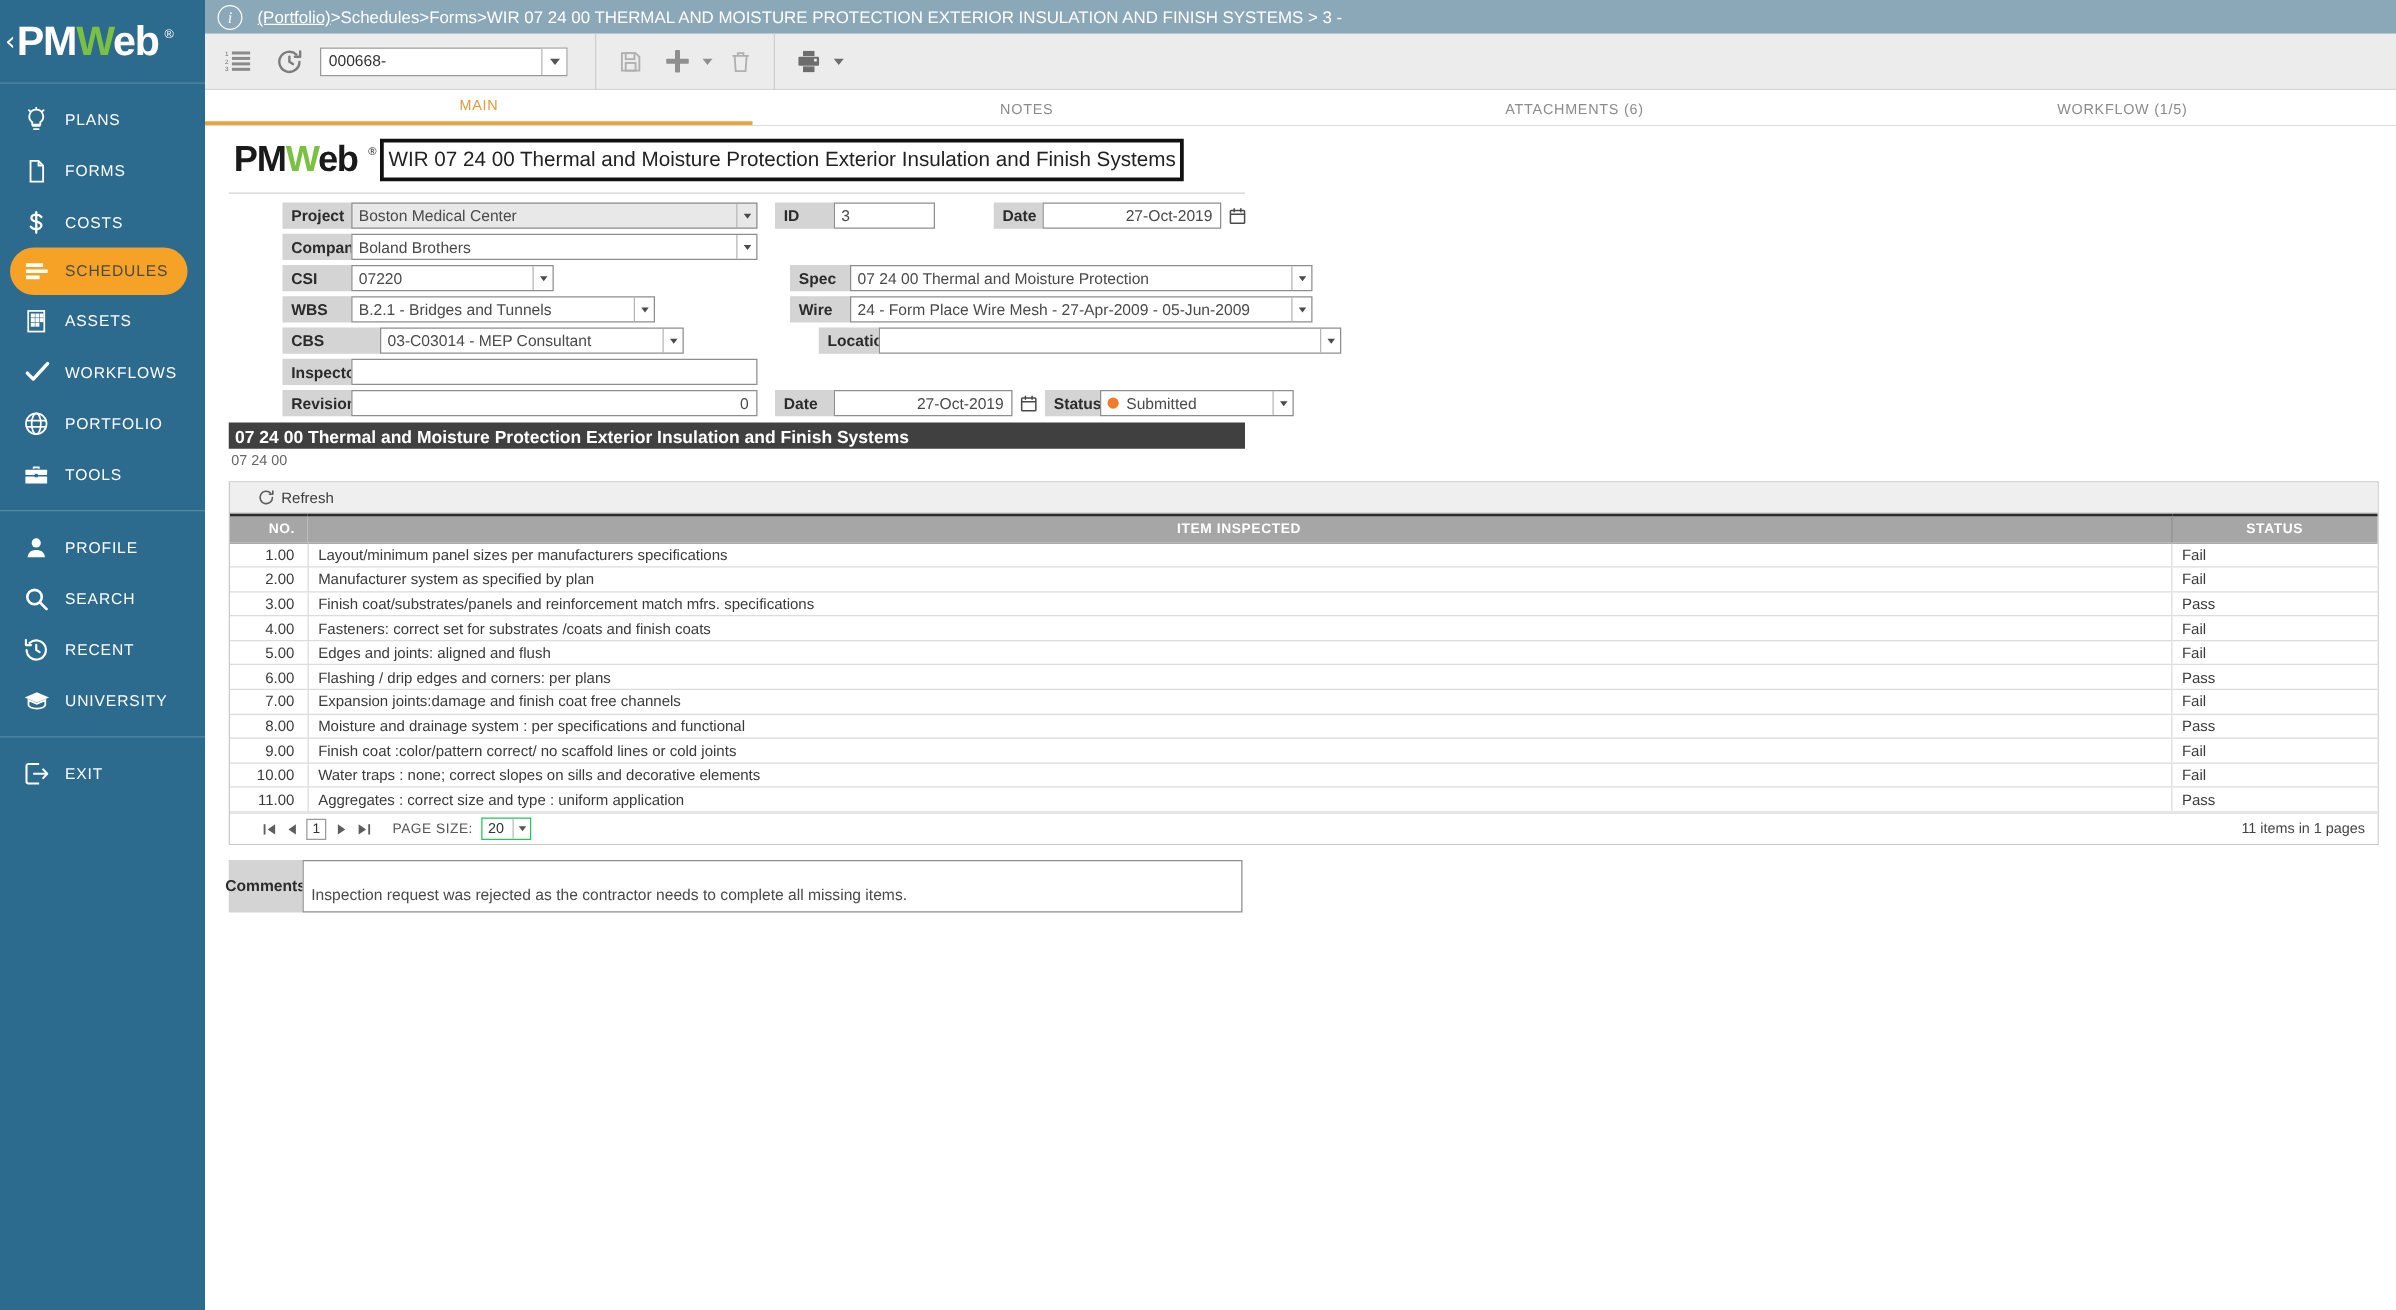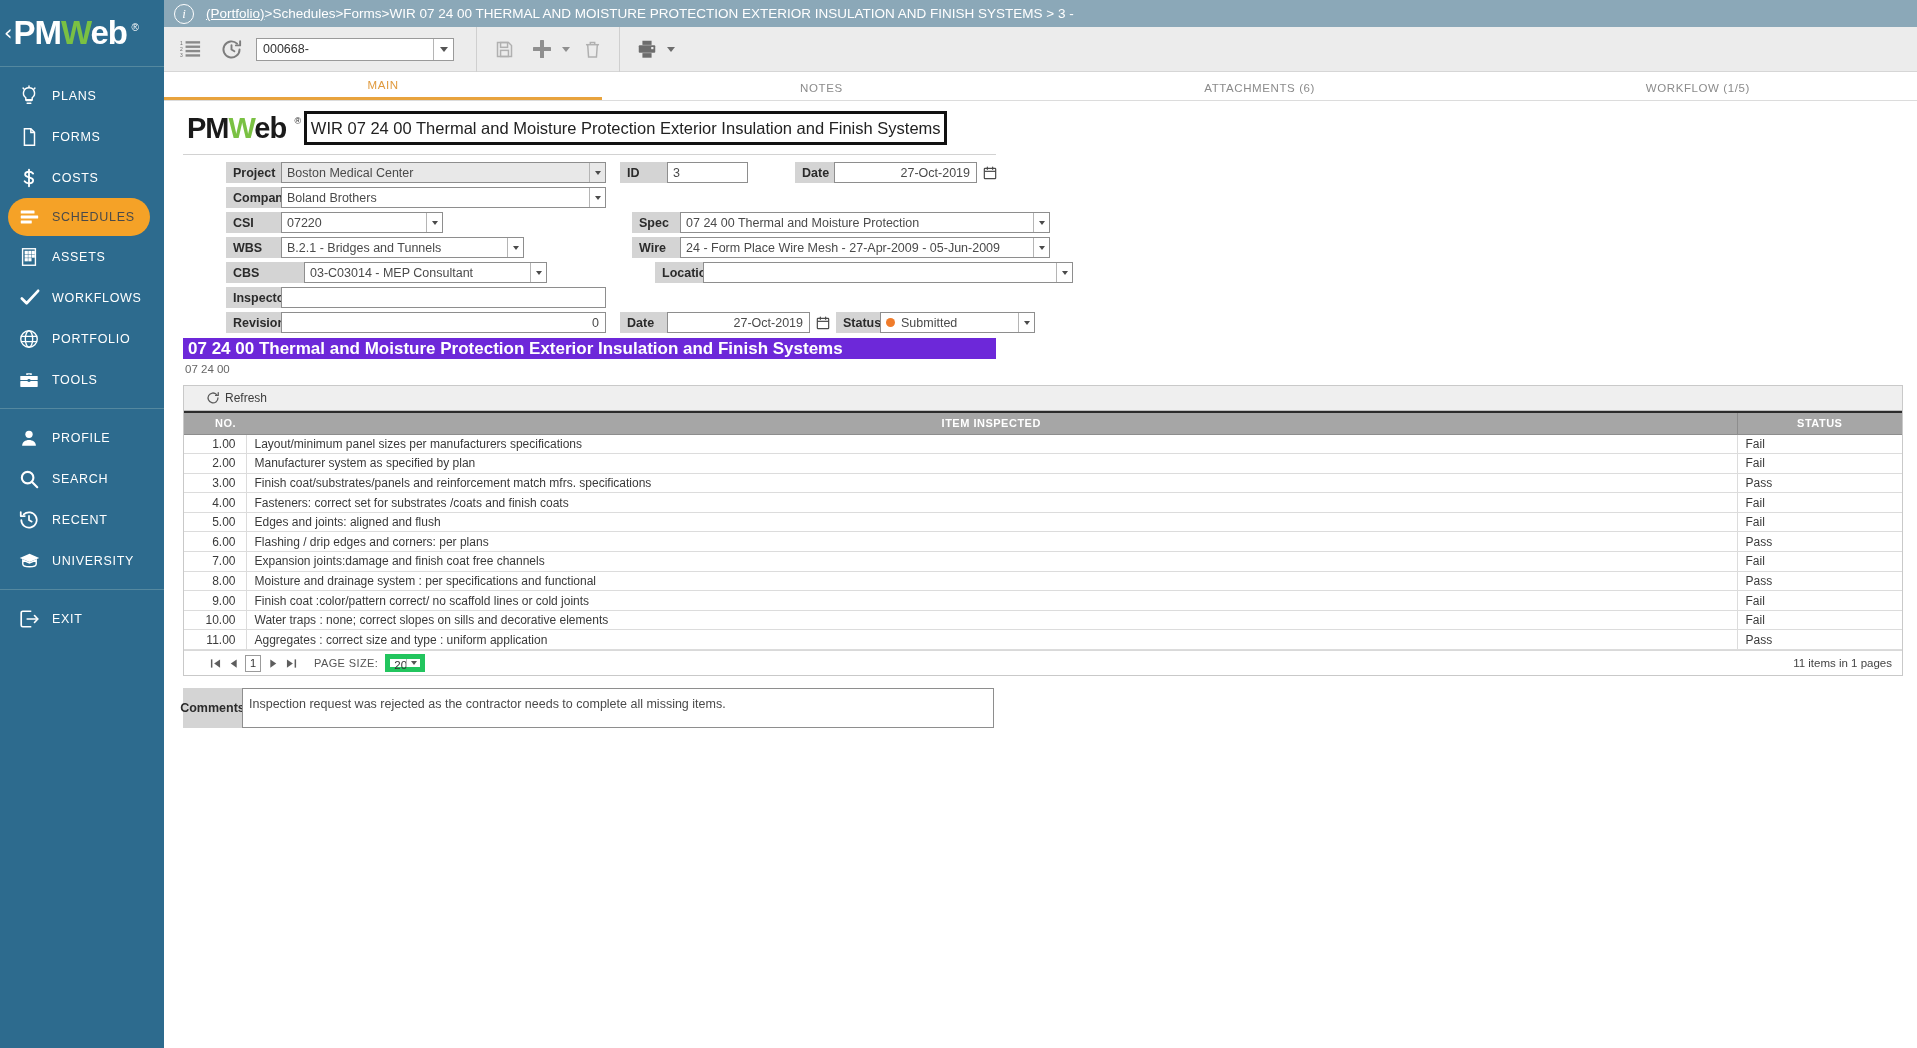--- a/index.html
+++ b/index.html
@@ -192,22 +192,22 @@
   }
   .fctrl.right-val { justify-content: flex-end; padding-right: 6px; }
   .cal-ic { width: 16px; height: 16px; margin-left: 5px; color: #555; flex: 0 0 16px; }
   .status-dot {
     width: 9px; height: 9px; border-radius: 50%;
     background: #f07c2b; margin-right: 6px; flex: 0 0 9px;
   }
 
   
   .blueband {
-    width: 813px; height: 21px; background: #6d28d9;
-    color: #ffffff; font-size: 17px; font-weight: bold;
+    width: 813px; height: 21px; background: #404040;
+    color: #ffffff; font-size: 14px; font-weight: bold;
     display: flex; align-items: center; padding-left: 5px;
     margin-top: 5px;
   }
   .subcode {
     font-size: 11.5px; color: #666; margin-top: 4px; padding-left: 2px;
   }
 
   
   .gridbox {
     margin-top: 10px; margin-right: 14px;
@@ -245,40 +245,40 @@
     position: relative;
   }
   .pg-ic { width: 18px; display:flex; align-items:center; justify-content:center; color:#5d5d5d; cursor:pointer; }
   .pg-cur {
     width: 16px; height: 17px; border: 1px solid #9b9b9b; background:#fff;
     display: flex; align-items: center; justify-content: center;
     font-size: 11px; color: #333; margin: 0 3px;
   }
   .pg-lbl { margin-left: 14px; letter-spacing: 0.4px; }
   .pg-size {
-    width: 40px; height: 18px; border: 5px solid #22c55e; background: #fff;
-    margin-left: 7px; display: flex; align-items: flex-start; position: relative;
+    width: 40px; height: 18px; border: 1px solid #22c55e; background: #fff;
+    margin-left: 7px; display: flex; align-items: center; position: relative;
     padding-left: 4px; font-size: 11.5px; color: #333;
   }
   .pg-size .dd2 {
     position:absolute; right:0; top:0; bottom:0; width:14px;
     border-left:1px solid #bbb; display:flex; align-items:center; justify-content:center;
   }
   .pg-right { position: absolute; right: 10px; font-size: 11.5px; color: #444; }
 
   
   .comments-row { display: flex; align-items: stretch; margin-top: 12px; }
   .comments-lbl {
     background: #d4d4d4; color: #2b2b2b; font-size: 12.5px; font-weight: bold;
     width: 59px; display: flex; align-items: center; justify-content: center;
     flex: 0 0 59px;
   }
   .comments-box {
     width: 752px; height: 40px; border: 1px solid #8e8e8e; background: #fff;
-    font-size: 12.5px; color: #4a4a4a; padding: 8px 6px;
+    font-size: 12.5px; color: #4a4a4a; padding: 20px 6px;
   }
   svg { display: block; }
 </style>
 </head>
 <body>
 
 <div id="app">
 
   <div id="sidebar">
     <div class="logo-wrap">

